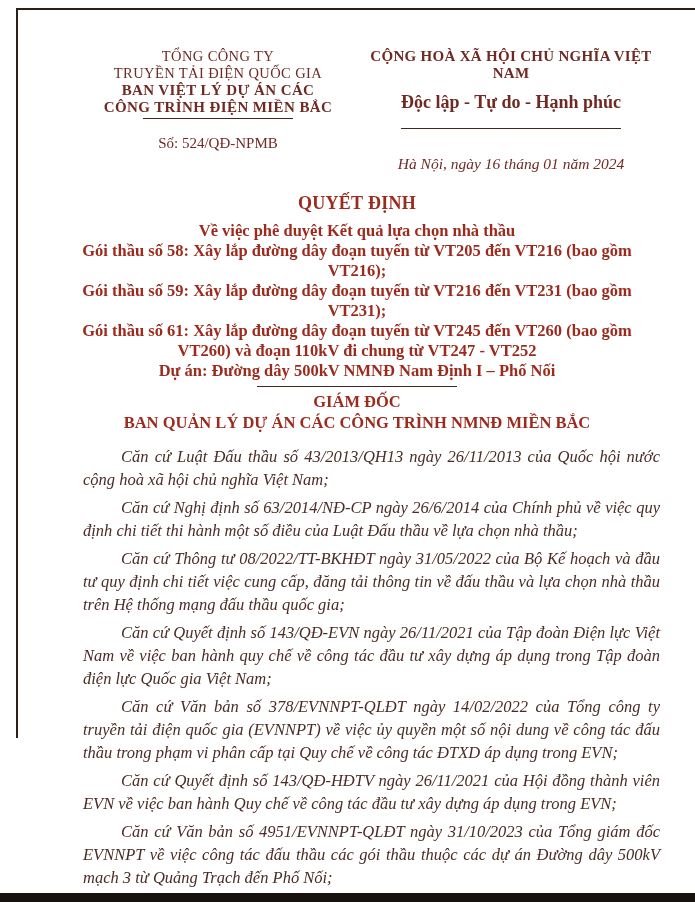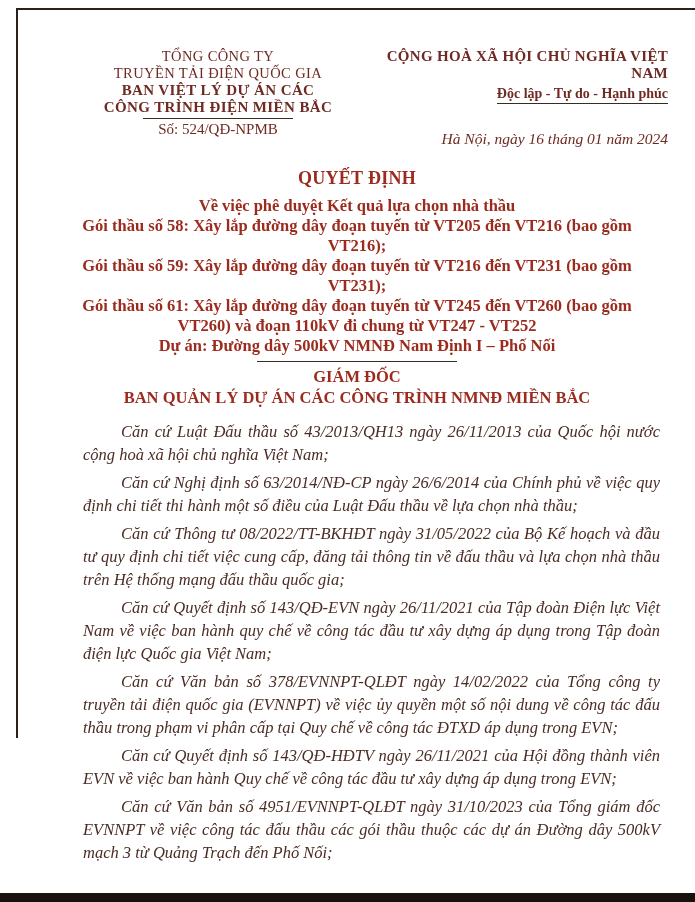--- a/index.html
+++ b/index.html
@@ -32,29 +32,29 @@
   .org-block{
     width:272px;margin-left:64px;text-align:center;
     color:var(--header-maroon);
   }
   .org-line{font-size:14.5px;line-height:17px;letter-spacing:.4px;}
   .org-line.bold{font-weight:bold;font-size:15px;}
   .org-separator{
     width:150px;margin:2px auto 1px;
     border-bottom:1.5px solid #3a2b22;
   }
-  .doc-number{font-size:15px;margin-top:2px;color:var(--header-maroon);}
+  .doc-number{font-size:15px;margin-top:16px;color:var(--header-maroon);}
   .national-block{
-    flex:1;margin-right:28px;text-align:right;
+    flex:1;margin-right:28px;text-align:center;
     color:var(--header-maroon);
   }
   .nat-line1{font-weight:bold;font-size:15px;letter-spacing:.3px;}
   .nat-line2{
-    display:inline-block;font-weight:bold;font-size:14px;
-    padding-bottom:1px;margin-top:4px;
+    display:inline-block;font-weight:bold;font-size:18px;
+    padding-bottom:15px;margin-top:10px;
     border-bottom:1.5px solid #3a2b22;
   }
   .date-line{font-style:italic;font-size:15.5px;margin-top:26px;}
   .title{
     text-align:center;font-weight:bold;font-size:18px;
     color:var(--title-red);margin-top:20px;letter-spacing:.3px;
   }
   .subject-block{
     width:584px;margin:7px auto 0;text-align:center;
     color:var(--title-red);font-weight:bold;font-size:16.5px;line-height:20px;

